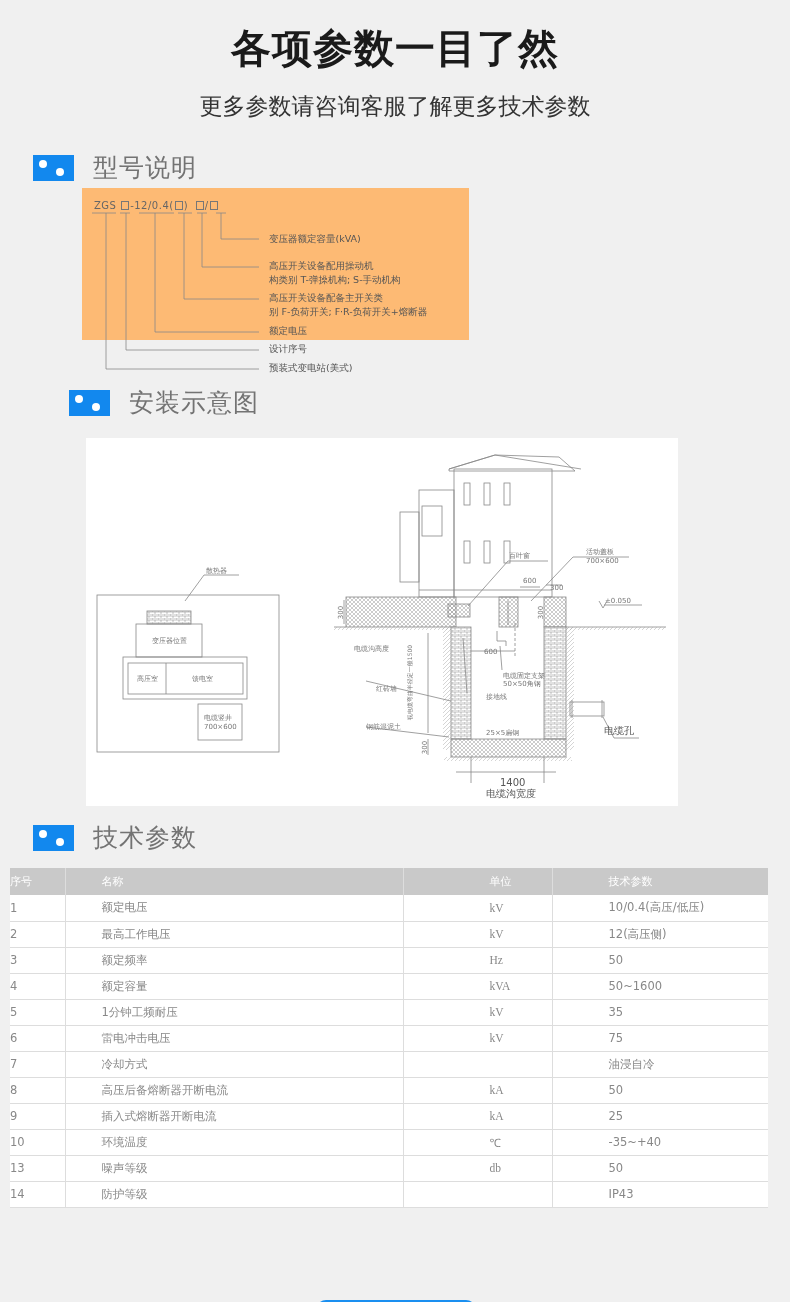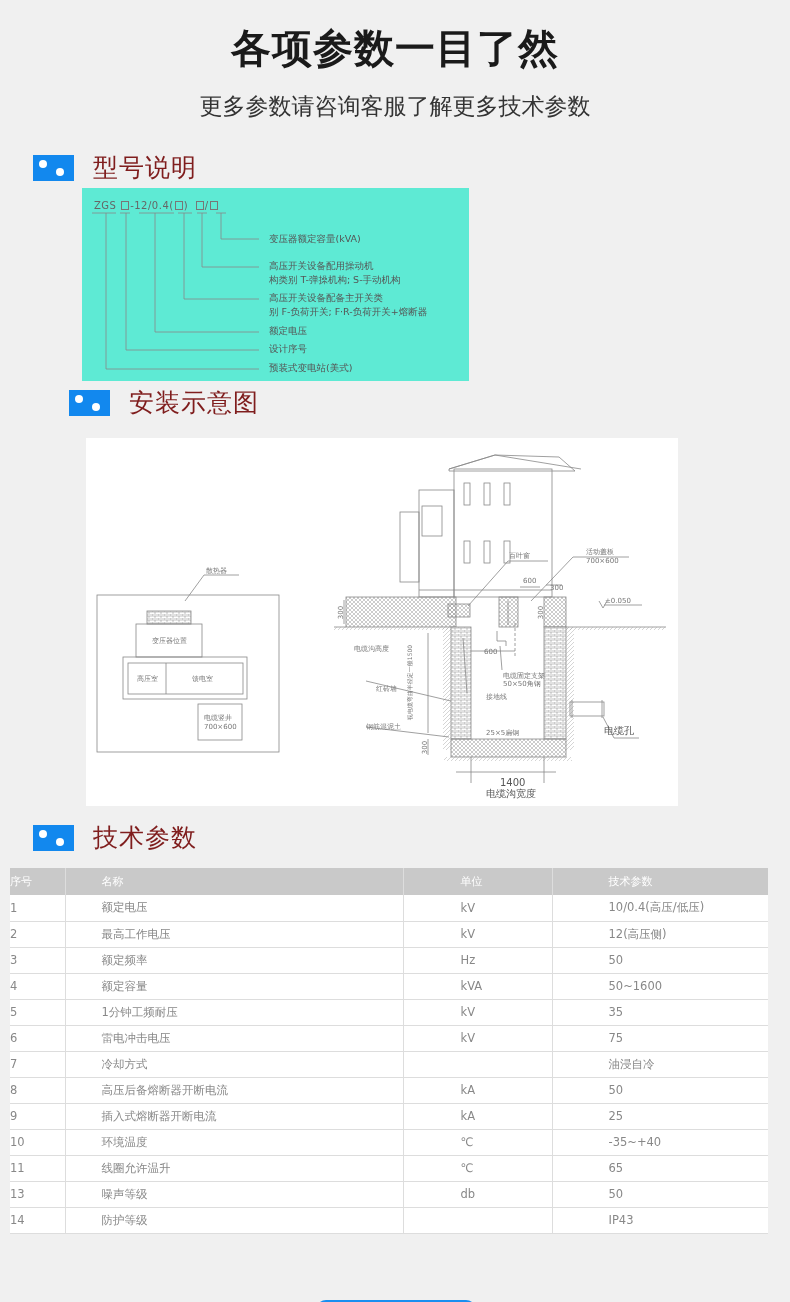--- a/index.html
+++ b/index.html
@@ -8,40 +8,40 @@
 
     .hero-title { position: absolute; left: 0; top: 8px; width: 790px; text-align: center;
       font-size: 40px; font-weight: bold; color: #1a1a1a; letter-spacing: 1px; line-height: 80px; }
     .hero-sub { position: absolute; left: 0; top: 88px; width: 790px; text-align: center;
       font-size: 23px; color: #333; line-height: 36px; }
 
     .section-head { position: absolute; left: 33px; height: 34px; display: flex; align-items: center; }
     .sec-icon { width: 41px; height: 26px; background: #1288ee; position: relative; margin-right: 19px; }
     .sec-icon .dot1 { position: absolute; width: 8px; height: 8px; border-radius: 50%; background: #fff; left: 6px; top: 5px; }
     .sec-icon .dot2 { position: absolute; width: 8px; height: 8px; border-radius: 50%; background: #fff; left: 23px; top: 13px; }
-    .sec-label { font-size: 25px; color: #7f1d1d; line-height: 34px; letter-spacing: 1px; }
-
-    .model-box { position: absolute; left: 82px; top: 188px; width: 387px; height: 193px; background: #5eead4; }
+    .sec-label { font-size: 25px; color: #737373; line-height: 34px; letter-spacing: 1px; }
+
+    .model-box { position: absolute; left: 82px; top: 188px; width: 387px; height: 152px; background: #fdba74; }
     .model-code { position: absolute; left: 12px; top: 12px; font-size: 10px; color: #666; letter-spacing: 0.5px; white-space: nowrap; }
     .model-code .box { display: inline-block; width: 8px; height: 9px; border: 1px solid #777; vertical-align: -1px; margin: 0 1px; }
     .model-item { position: absolute; left: 187px; font-size: 9.5px; color: #555; line-height: 14px; white-space: nowrap; }
     .model-svg { position: absolute; left: 0; top: 0; }
 
     .install-box { position: absolute; left: 86px; top: 438px; width: 592px; height: 368px; background: #fff; }
     .install-svg { position: absolute; left: 0; top: 0; }
     .dlabel { position: absolute; font-size: 7px; color: #777; white-space: nowrap; line-height: 9px; }
     .dlabel.big { font-size: 10px; color: #555; }
 
     .spec-table { position: absolute; left: 10px; top: 868px; width: 758px; background: #fff; border-collapse: collapse; table-layout: fixed; }
     .spec-table th { background: #c9c9c9; color: #fff; font-weight: normal; font-size: 11px; height: 27px; text-align: left; border-right: 1px solid #ddd; }
     .spec-table td { height: 26px; font-size: 11.5px; color: #888; border-bottom: 1px solid #ddd; border-right: 1px solid #ddd; text-align: left; }
     .spec-table th:last-child, .spec-table td:last-child { border-right: none; }
     .c0 { }
     .c1 { padding-left: 36px; }
-    .c2 { padding-left: 57px; }
+    .c2 { padding-left: 86px; font-family: Liberation Serif, serif; }
     .c3 { padding-left: 56px; }
 
     .more-button { position: absolute; left: 316px; top: 1300px; width: 160px; height: 20px; border-radius: 10px 10px 0 0; background: #1a8ff0; }
   </style>
 </head>
 <body>
 
 <div class="hero-title">各项参数一目了然</div>
 <div class="hero-sub">更多参数请咨询客服了解更多技术参数</div>
 
@@ -304,26 +304,20 @@
         <td class="c2">kA</td>
         <td class="c3">25</td>
       </tr>
       <tr>
         <td class="c0">10</td>
         <td class="c1">环境温度</td>
         <td class="c2">℃</td>
         <td class="c3">-35~+40</td>
       </tr>
       <tr>
-        <td class="c0">11</td>
-        <td class="c1">线圈允许温升</td>
-        <td class="c2">℃</td>
-        <td class="c3">65</td>
-      </tr>
-      <tr>
         <td class="c0">13</td>
         <td class="c1">噪声等级</td>
         <td class="c2">db</td>
         <td class="c3">50</td>
       </tr>
       <tr>
         <td class="c0">14</td>
         <td class="c1">防护等级</td>
         <td class="c2"></td>
         <td class="c3">IP43</td>

